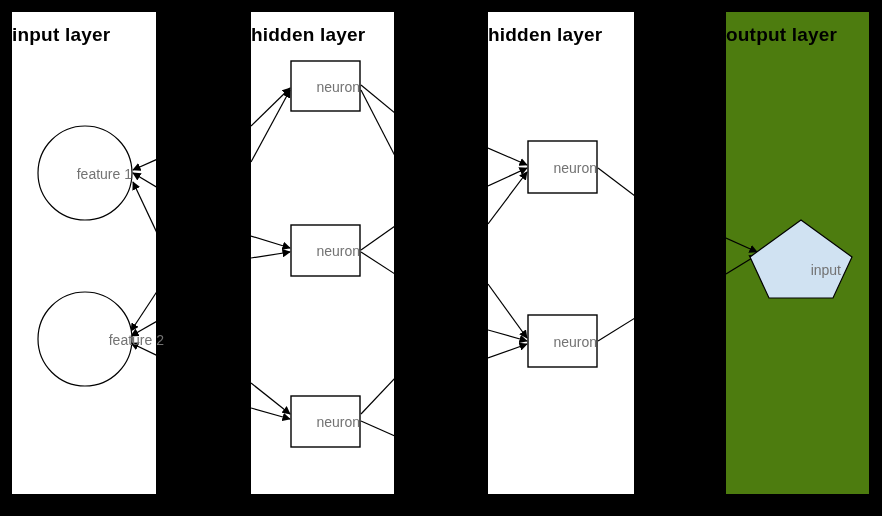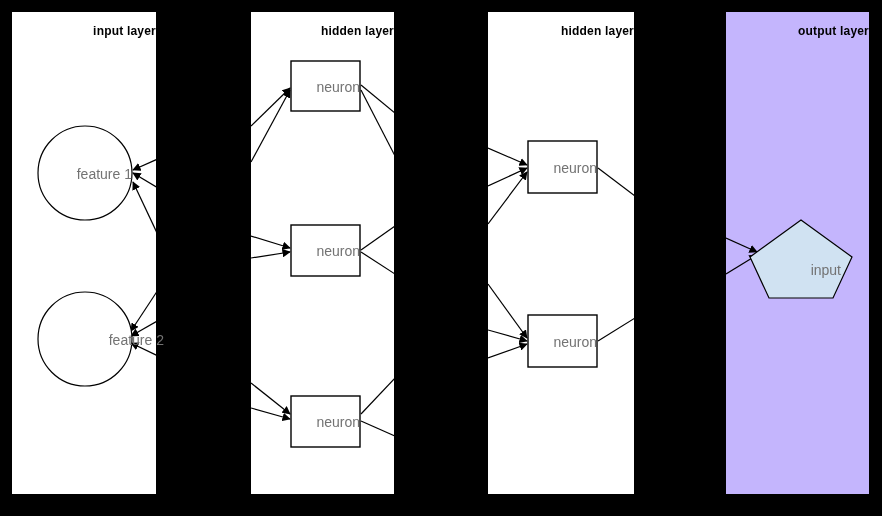--- a/index.html
+++ b/index.html
@@ -19,22 +19,22 @@
   .panel {
     position: absolute;
     box-sizing: border-box;
     border: 1px solid #000000;
   }
   .panel-title {
     position: absolute;
     left: 0;
     right: 0;
     top: 12px;
-    text-align: right;
-    font-size: 12px;
+    text-align: left;
+    font-size: 19px;
     font-weight: bold;
     color: #000000;
     letter-spacing: 0.2px;
   }
   svg.wires {
     position: absolute;
     left: 0;
     top: 0;
     width: 882px;
     height: 516px;
@@ -58,21 +58,21 @@
   </div>
 
   <div class="panel" style="left:250px; top:11px; width:145px; height:484px; background:#ffffff;">
     <div class="panel-title">hidden layer</div>
   </div>
 
   <div class="panel" style="left:487px; top:11px; width:148px; height:484px; background:#ffffff;">
     <div class="panel-title">hidden layer</div>
   </div>
 
-  <div class="panel" style="left:725px; top:11px; width:145px; height:484px; background:#c4b5fd;">
+  <div class="panel" style="left:725px; top:11px; width:145px; height:484px; background:#4d7c0f;">
     <div class="panel-title">output layer</div>
   </div>
 
   <svg class="wires" viewBox="0 0 882 516" xmlns="http://www.w3.org/2000/svg">
     <defs>
       <marker id="arrow" viewBox="0 0 10 10" refX="9" refY="5" markerWidth="7" markerHeight="7" orient="auto-start-reverse">
         <path d="M 0 0 L 10 5 L 0 10 z" fill="#000000"></path>
       </marker>
       <clipPath id="clip-input">
           <rect x="12" y="12" width="144" height="482"></rect>

